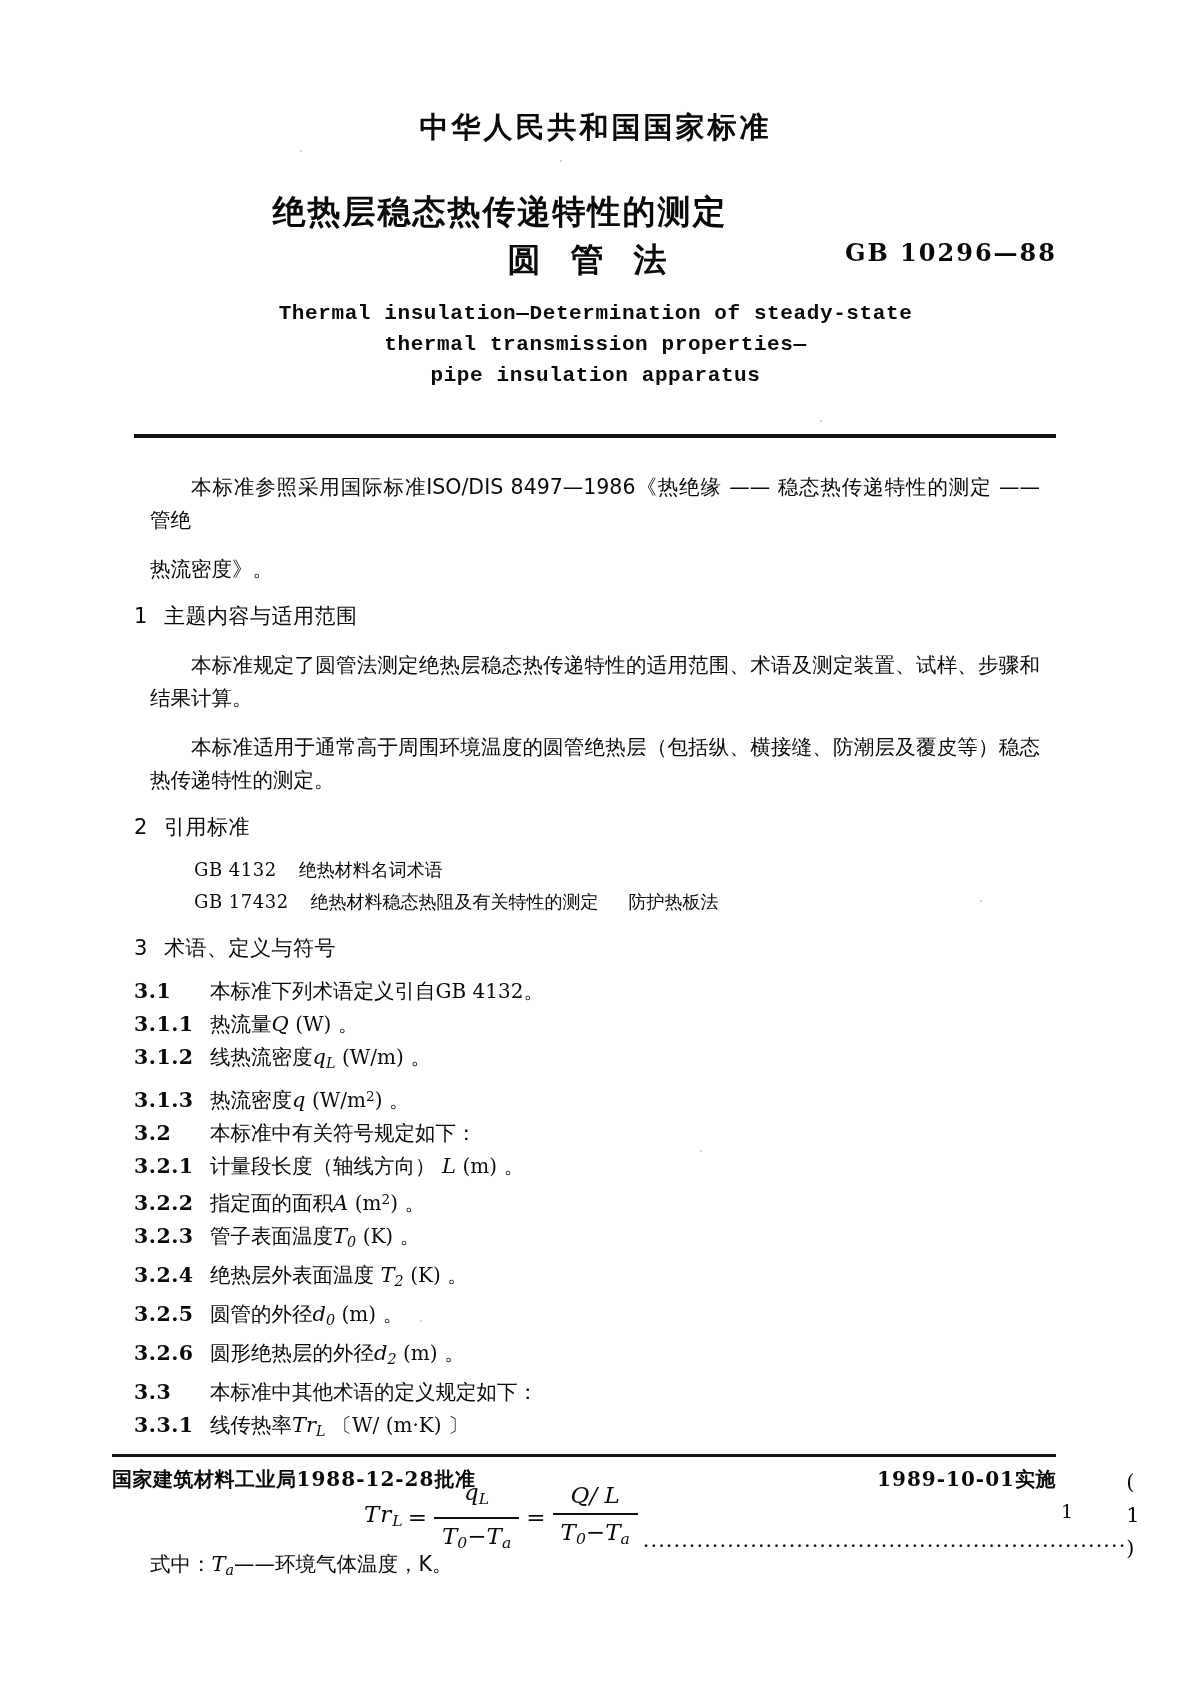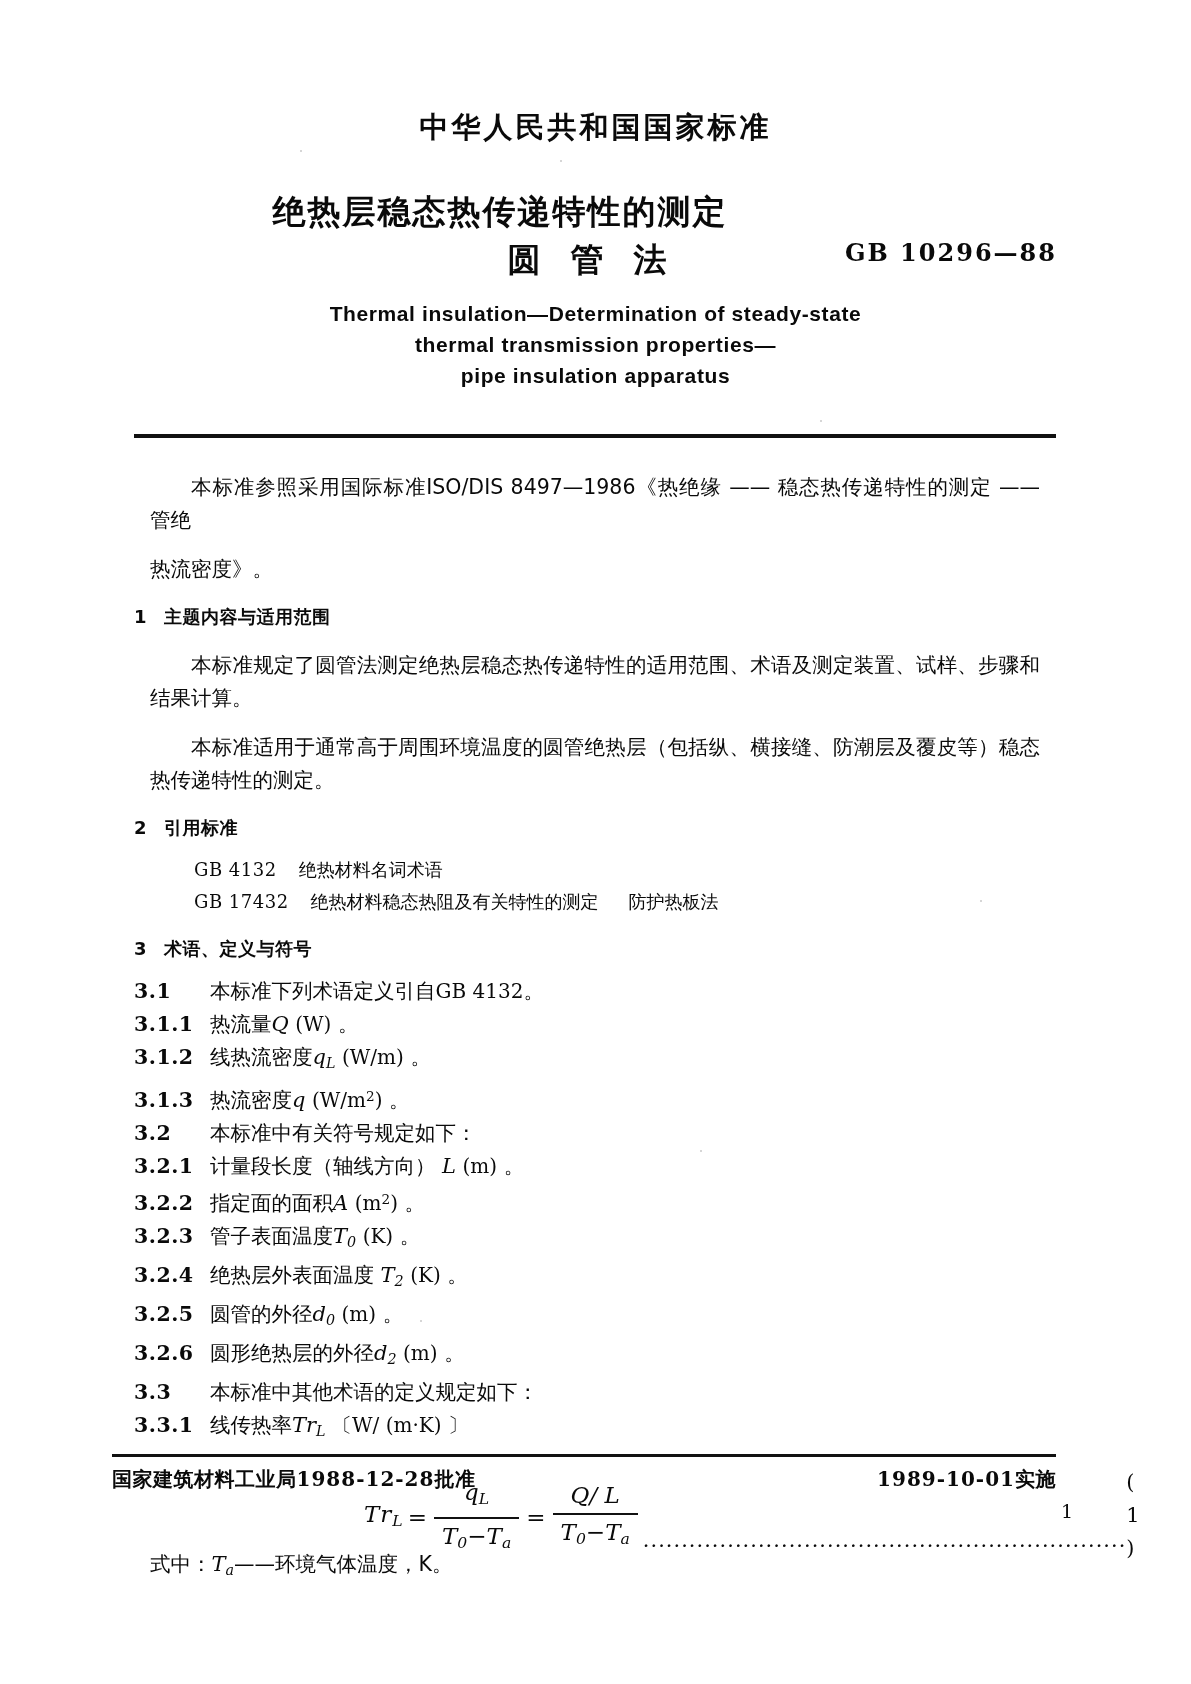--- a/index.html
+++ b/index.html
@@ -72,21 +72,21 @@
     font-family: "DejaVu Serif", "Liberation Serif", serif;
     white-space: nowrap;
   }
 
   .title-en {
     position: absolute;
     left: 0;
     top: 298px;
     width: 1191px;
     text-align: center;
-    font-family: Liberation Sans, sans-serif;
+    font-family: Liberation Mono, monospace;
     font-weight: bold;
     font-size: 21px;
     line-height: 31px;
     letter-spacing: 0.6px;
   }
 
   .rule-top {
     position: absolute;
     left: 134px;
     top: 434px;
@@ -111,22 +111,22 @@
   .para {
     text-indent: 2em;
     margin-bottom: 2px;
     text-align: justify;
   }
   .para-cont {
     text-indent: 0;
   }
 
   h2.sec {
-    font-size: 18px;
-    font-weight: bold;
+    font-size: 21px;
+    font-weight: normal;
     margin: 14px 0 10px 0;
     letter-spacing: 0.5px;
   }
   h2.sec .num {
     display: inline-block;
     min-width: 30px;
   }
 
   .ref-line {
     margin-left: 60px;

